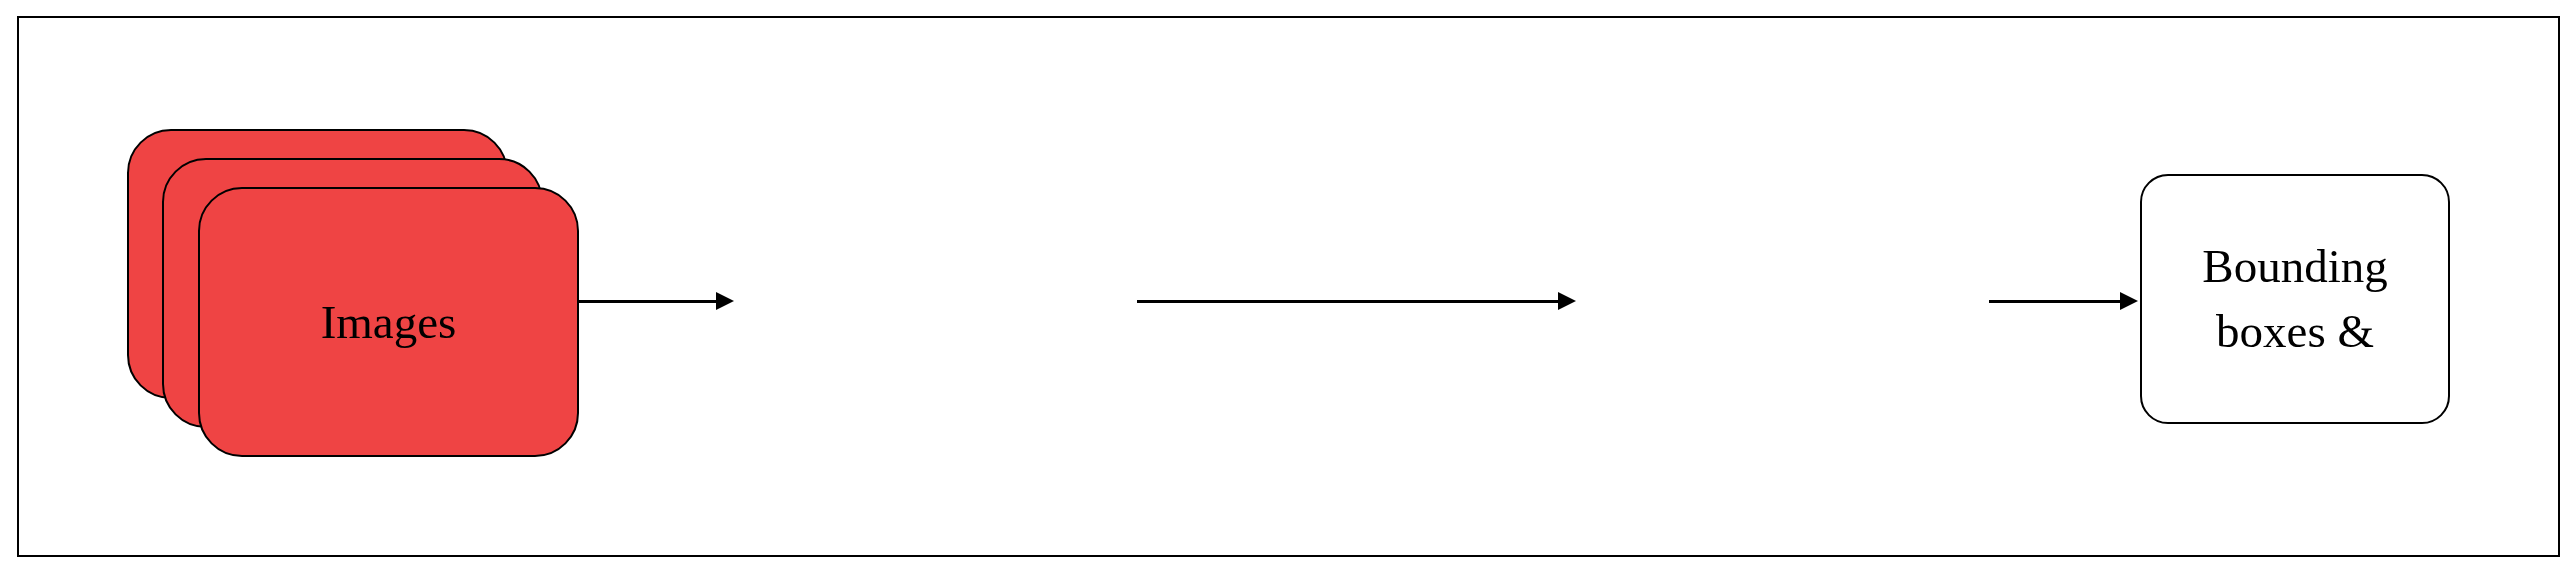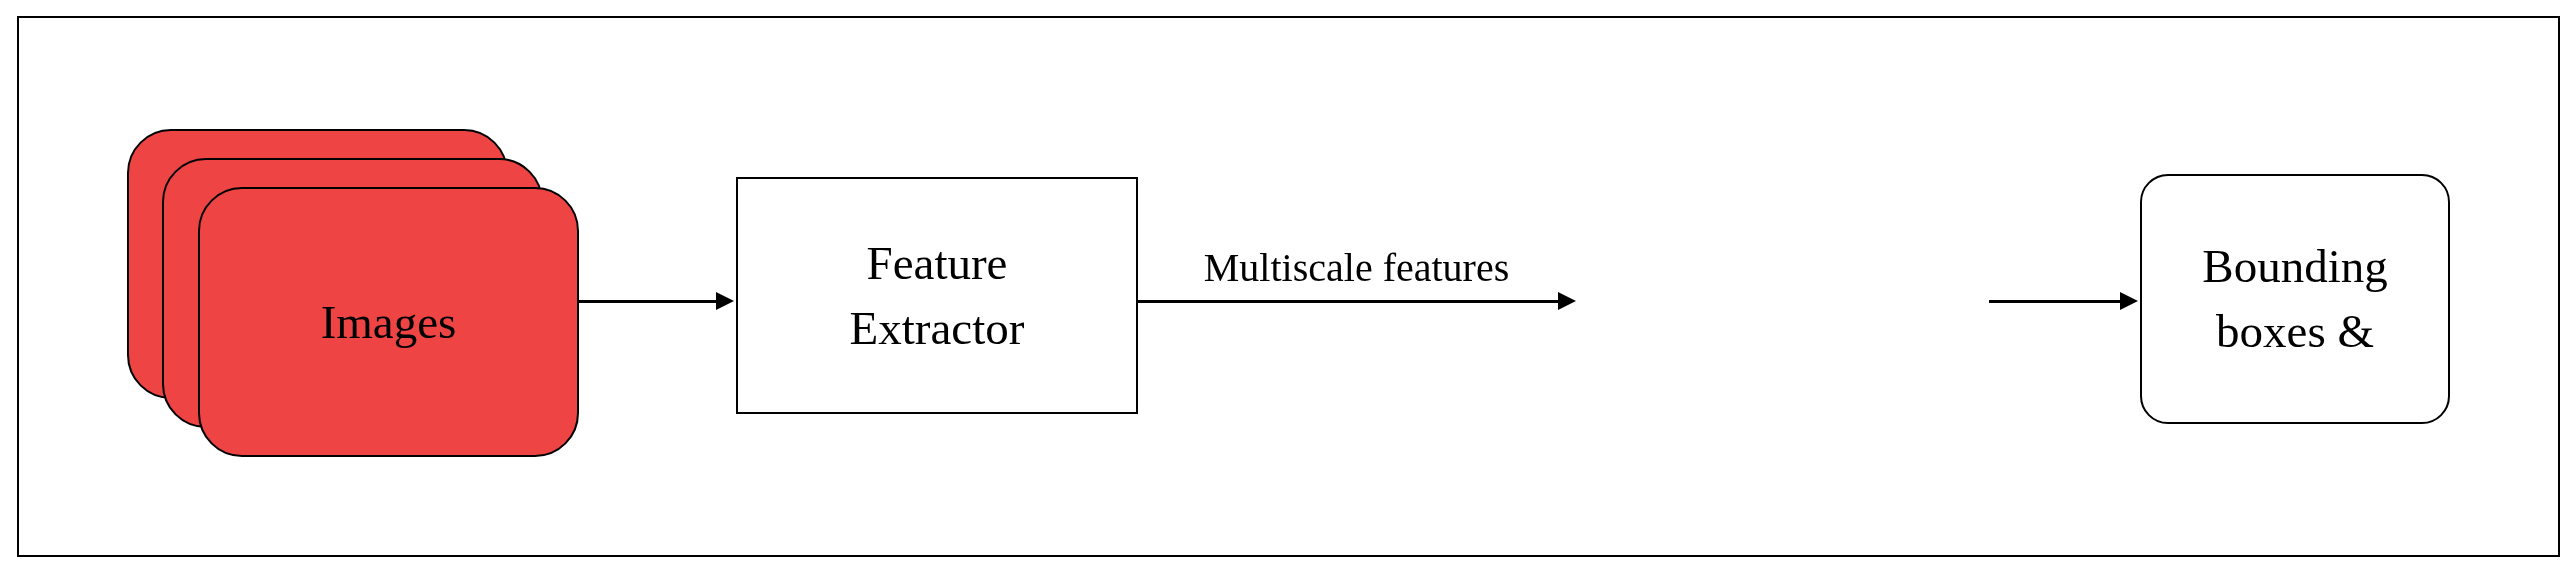--- a/index.html
+++ b/index.html
@@ -111,28 +111,23 @@
 
   <div class="card card-back"></div>
   <div class="card card-mid"></div>
   <div class="card card-front">
     <span class="node-label">Images</span>
   </div>
 
   <div class="shaft shaft-1"></div>
   <div class="arrowhead head-1"></div>
 
-  <div class="node-box node-feature-extractor">
-    <span class="node-label">Feature</span>
-    <span class="node-label">Extractor</span>
-  </div>
 
   <div class="shaft shaft-2"></div>
   <div class="arrowhead head-2"></div>
-  <div class="edge-label">Multiscale features</div>
 
 
   <div class="shaft shaft-3"></div>
   <div class="arrowhead head-3"></div>
 
   <div class="node-box node-output">
     <span class="node-label">Bounding</span>
     <span class="node-label">boxes &amp;</span>
   </div>
 

